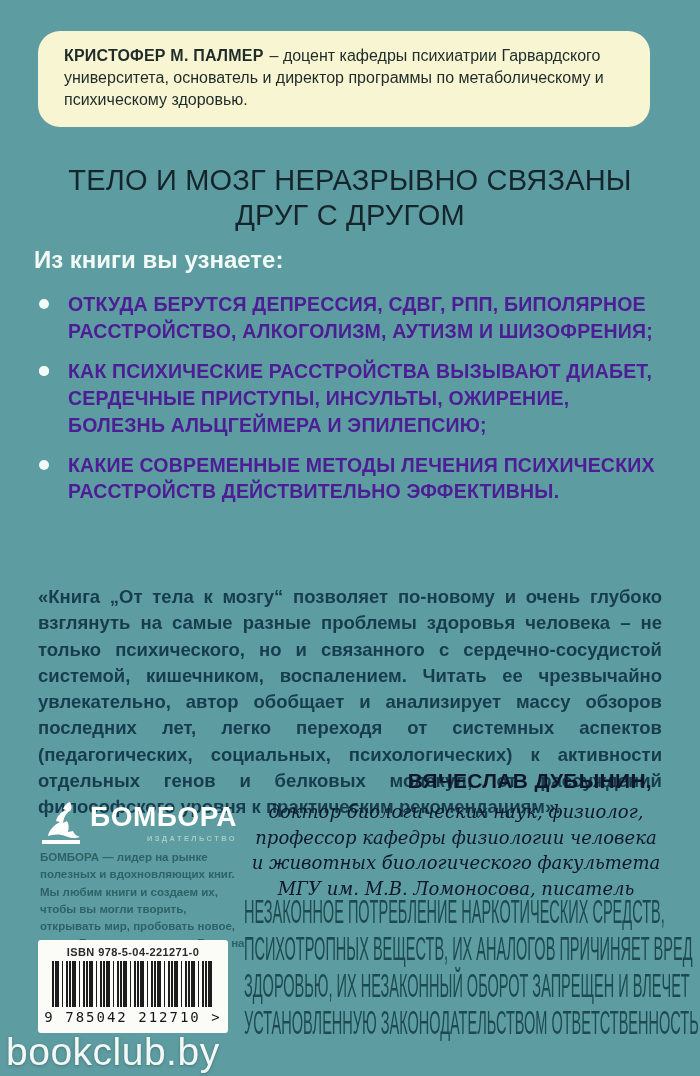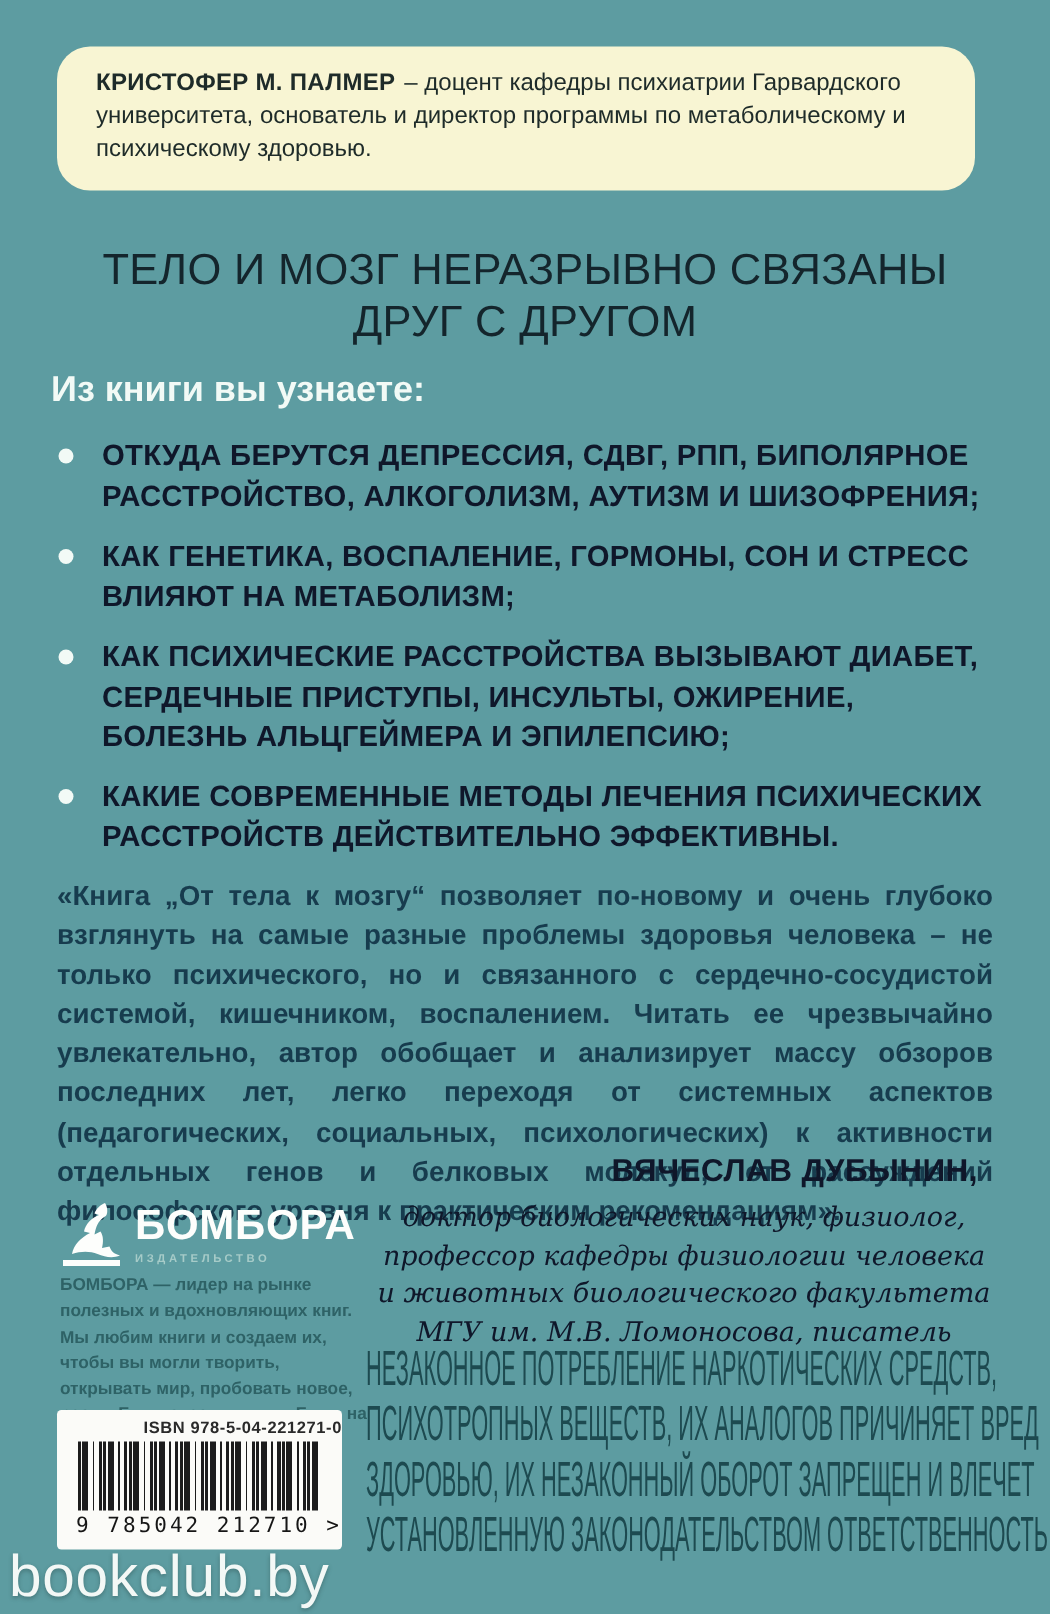--- a/index.html
+++ b/index.html
@@ -25,21 +25,21 @@
   }
   
   .learn-label{
     position:absolute;left:34px;top:246px;
     font-weight:bold;font-size:24px;color:#f2faf6;
   }
   .bullets{position:absolute;left:38px;top:291px;width:626px;}
   .bullet{
     position:relative;padding-left:30px;margin-bottom:13px;
     font-weight:bold;font-size:19.5px;line-height:1.38;
-    color:#0f172a;letter-spacing:.2px;
+    color:#4c1d95;letter-spacing:.2px;
   }
   .bullet .dot{
     position:absolute;left:1px;top:8px;width:10px;height:10px;
     border-radius:50%;background:#f2faf6;
   }
   
   .quote{
     position:absolute;left:38px;top:584px;width:624px;
     font-weight:bold;font-size:18.5px;line-height:1.42;
     color:#173c4e;text-align:justify;
@@ -50,29 +50,29 @@
   }
   .reviewer-title{
     position:absolute;left:250px;top:799px;width:412px;
     font-style:italic;font-size:18px;line-height:1.42;
     color:#0f172a;text-align:center;font-family:"DejaVu Serif", serif;
   }
   
   .publisher{position:absolute;left:40px;top:800px;display:flex;align-items:center;gap:8px;}
   .publisher .wave{width:42px;height:46px;}
   .publisher .brand{font-weight:bold;font-size:28px;color:#fdfefc;letter-spacing:.5px;line-height:1;}
-  .publisher .sub{font-size:7.5px;letter-spacing:2.4px;color:#a6cbc8;margin-top:3px;font-weight:bold;}
+  .publisher .sub{font-size:7.5px;letter-spacing:2.4px;color:#a6cbc8;margin-top:3px;font-weight:bold;text-align:right;}
   .publisher-desc{
     position:absolute;left:40px;top:849px;width:208px;
     font-size:11.5px;line-height:1.5;color:#2e6266;font-weight:bold;
   }
   
   .barcode{
     position:absolute;left:38px;top:940px;width:190px;height:93px;
-    background:#fbfbf8;border-radius:3px;text-align:right;box-sizing:border-box;
+    background:#fbfbf8;border-radius:3px;text-align:center;box-sizing:border-box;
     padding-top:6px;
   }
   .barcode .isbn{font-size:11px;font-weight:bold;color:#2a2a2a;letter-spacing:.4px;}
   .barcode .bars{
     height:46px;margin:3px 14px 2px;
     background:repeating-linear-gradient(90deg,
       #1c1c1c 0 2px,#fbfbf8 2px 3px,
       #1c1c1c 3px 7px,#fbfbf8 7px 10px,
       #1c1c1c 10px 11px,#fbfbf8 11px 14px,
       #1c1c1c 14px 16px,#fbfbf8 16px 17px);
@@ -108,21 +108,20 @@
 
   <div class="learn-label">Из книги вы узнаете:</div>
 
   <div class="bullets">
     <div class="bullet">
       <span class="dot"></span>
       <span>ОТКУДА БЕРУТСЯ ДЕПРЕССИЯ, СДВГ, РПП, БИПОЛЯРНОЕ РАССТРОЙСТВО, АЛКОГОЛИЗМ, АУТИЗМ И ШИЗОФРЕНИЯ;</span>
     </div>
     <div class="bullet">
       <span class="dot"></span>
-      <span>КАК ГЕНЕТИКА, ВОСПАЛЕНИЕ, ГОРМОНЫ, СОН И СТРЕСС ВЛИЯЮТ НА МЕТАБОЛИЗМ;</span>
     </div>
     <div class="bullet">
       <span class="dot"></span>
       <span>КАК ПСИХИЧЕСКИЕ РАССТРОЙСТВА ВЫЗЫВАЮТ ДИАБЕТ, СЕРДЕЧНЫЕ ПРИСТУПЫ, ИНСУЛЬТЫ, ОЖИРЕНИЕ, БОЛЕЗНЬ АЛЬЦГЕЙМЕРА И ЭПИЛЕПСИЮ;</span>
     </div>
     <div class="bullet">
       <span class="dot"></span>
       <span>КАКИЕ СОВРЕМЕННЫЕ МЕТОДЫ ЛЕЧЕНИЯ ПСИХИЧЕСКИХ РАССТРОЙСТВ ДЕЙСТВИТЕЛЬНО ЭФФЕКТИВНЫ.</span>
     </div>
   </div>

